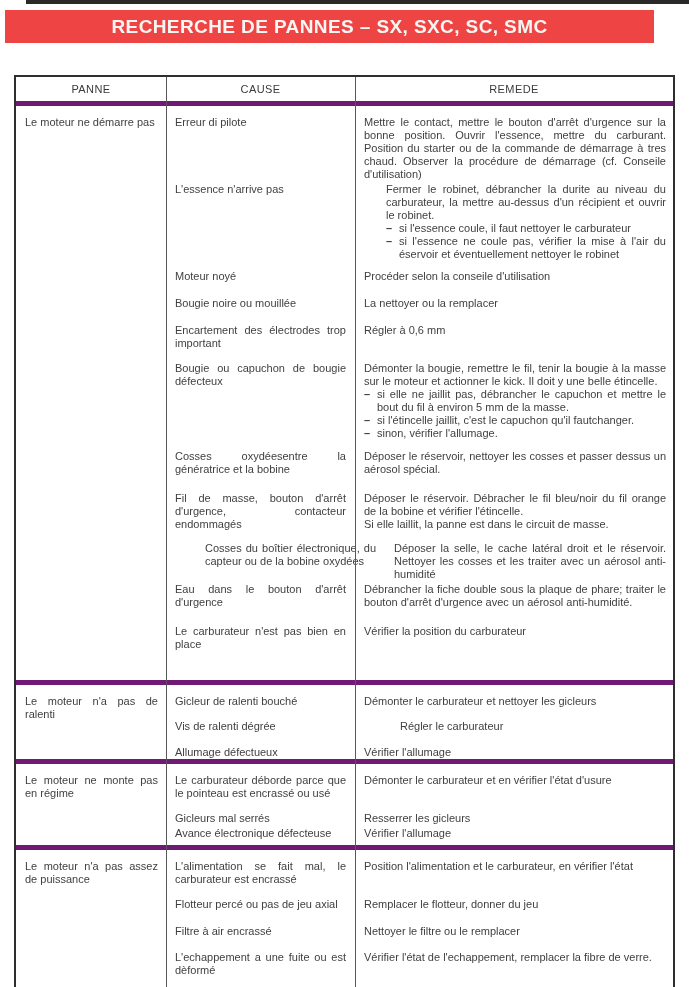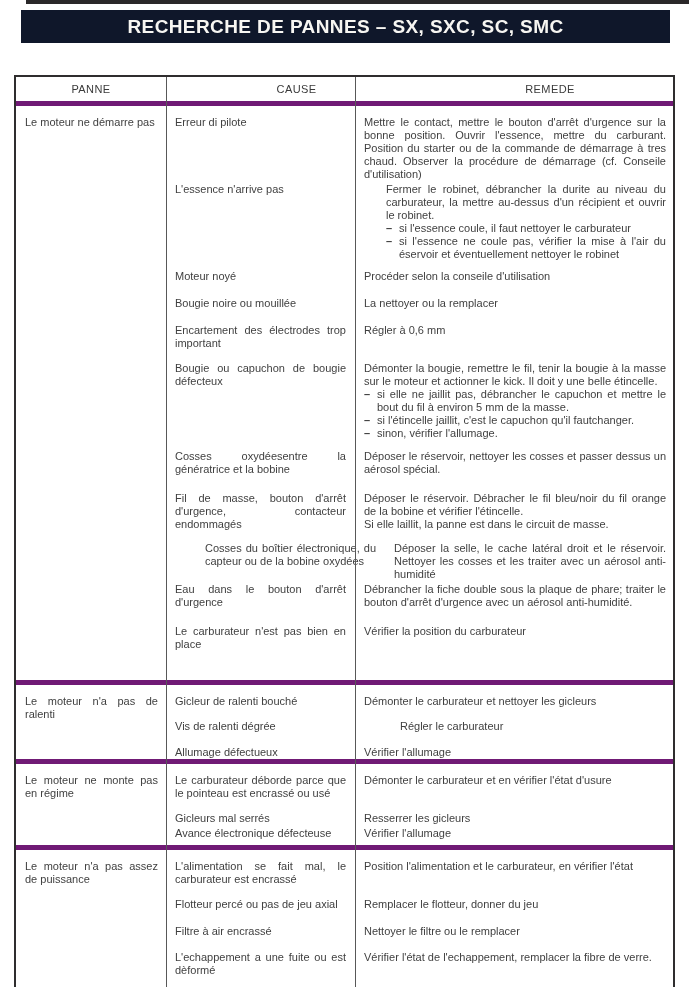--- a/index.html
+++ b/index.html
@@ -4,34 +4,34 @@
 <style>
   * { margin:0; padding:0; box-sizing:border-box; }
   html,body { background:#ffffff; }
   body {
     width:689px; height:987px; overflow:hidden; position:relative;
     font-family:"Liberation Sans","DejaVu Sans",sans-serif;
     color:#3f3f3f; -webkit-font-smoothing:antialiased;
   }
   .top-rule { height:4px; background:#2a2829; margin:0 0 0 26px; width:663px; }
   .banner {
-    margin:6px 0 0 21px; width:649px; height:33px; background:#0f172a;
+    margin:6px 0 0 5px; width:649px; height:33px; background:#ef4444;
     display:flex; align-items:center; justify-content:center;
   }
   .banner span {
     color:#f7f6f2; font-weight:bold; font-size:19px; letter-spacing:0.4px;
   }
   .tbl {
     position:relative; margin:32px 0 0 14px; width:661px; min-height:905px;
     border:2px solid #2f2d2e;
   }
   .vline { position:absolute; top:0; bottom:0; width:1px; background:#585858; z-index:5; }
   .vline.v1 { left:150px; }
   .vline.v2 { left:339px; }
-  .thead { display:grid; grid-template-columns:150px 189px 1fr; height:24px; align-items:center;gap:36px; }
+  .thead { display:grid; grid-template-columns:150px 189px 1fr; height:24px; align-items:center; }
   .thead div { text-align:center; font-size:11px; letter-spacing:0.4px; color:#3a3a3a; }
   .section { border-top:5px solid #701a75; padding-top:8px; }
   .section { display:flex; }
   .panne-cell { width:150px; flex:none; padding:2px 8px 0 9px; font-size:11px; line-height:13px;
     text-align:justify; text-align-last:left; }
   .pairs { flex:1; }
   .pair { display:grid; grid-template-columns:189px 1fr; }
   .cause-cell { padding:2px 9px 0 9px; font-size:11px; line-height:13px;
     text-align:justify; text-align-last:left; }
   .remede-cell { padding:2px 7px 0 9px; font-size:11px; line-height:13px;

